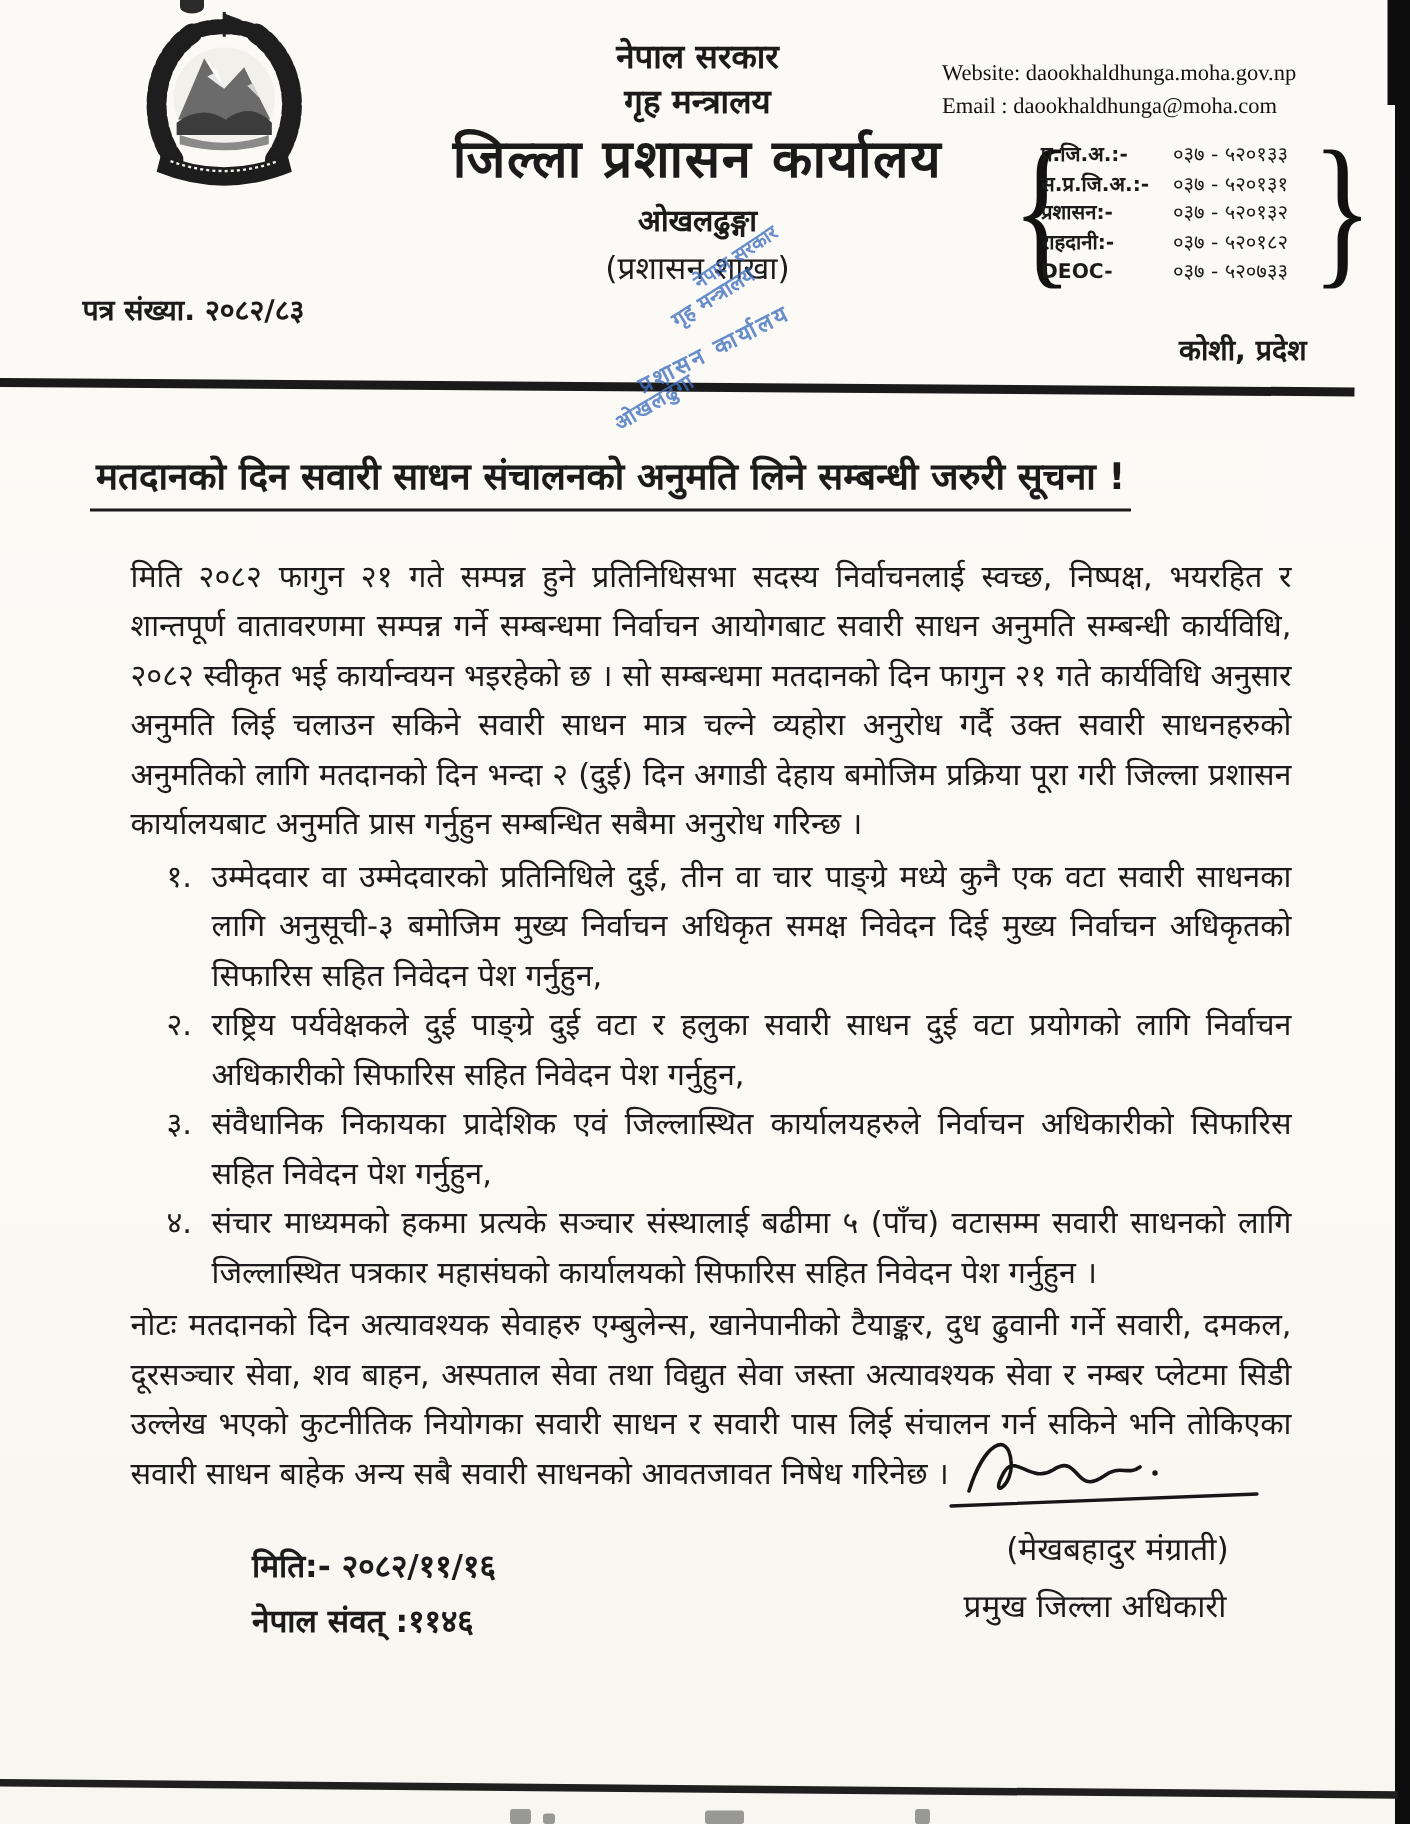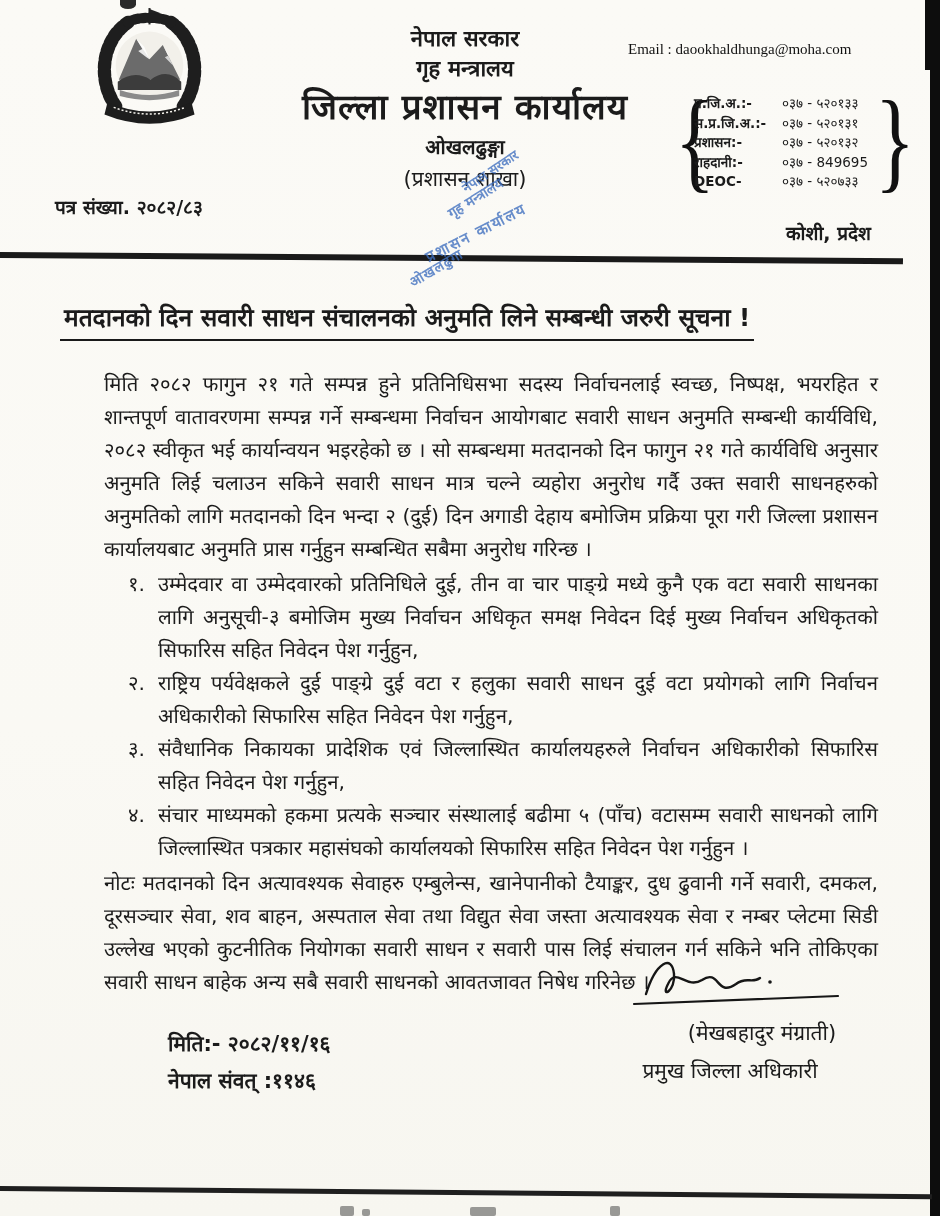--- a/index.html
+++ b/index.html
@@ -57,32 +57,32 @@
   .rule-top { position:absolute; left:0; top:252px; width:903px; height:6px; background:#1a1a1a;
               transform:rotate(.4deg); transform-origin:left center; }
   .rule-bottom { position:absolute; left:0; top:1186px; width:932px; height:5px; background:#1f1f1f;
                  transform:rotate(.5deg); transform-origin:left center; }
 
   
   .title-wrap { position:absolute; left:60px; top:300px; width:820px; }
   .title-wrap span { display:inline-block; font-size:24.5px; font-weight:bold;
                      border-bottom:2.5px solid #1a1a1a; padding:0 4px 6px; }
 
-  .body-text { position:absolute; left:104px; top:368px; width:774px;
+  .body-text { position:absolute; left:87px; top:368px; width:774px;
                font-size:20.3px; line-height:33px; text-align:justify; }
   .list { margin-top:2px; }
   .list-item { display:flex; }
   .list-marker { width:30px; margin-left:24px; flex:none; font-weight:normal; }
   .list-text { flex:1; text-align:justify; }
   .note { margin-top:2px; text-align:justify; }
 
   
   .dateblock { position:absolute; left:168px; top:1026px; font-size:21px; line-height:37px; font-weight:bold; }
   .signature { position:absolute; left:628px; top:952px; width:230px; height:62px; }
-  .signer-name  { position:absolute; left:632px; top:1018px; width:260px; text-align:center; font-size:21px; }
+  .signer-name  { position:absolute; left:615px; top:1018px; width:260px; text-align:center; font-size:21px; }
   .signer-title { position:absolute; left:600px; top:1056px; width:260px; text-align:center; font-size:21px; }
 
   
   .frag { position:absolute; background:#4a4a4a; opacity:.55; border-radius:2px; }
   .f1 { left:340px; top:1206px; width:14px; height:10px; }
   .f2 { left:362px; top:1209px; width:8px;  height:7px;  }
   .f3 { left:470px; top:1207px; width:26px; height:9px;  }
   .f4 { left:610px; top:1206px; width:10px; height:10px; }
 </style>
 </head>
@@ -118,41 +118,42 @@
 
   <div class="hdr-center">
     <div class="hdr-govt">नेपाल सरकार</div>
     <div class="hdr-min">गृह मन्त्रालय</div>
     <div class="hdr-office">जिल्ला प्रशासन कार्यालय</div>
     <div class="hdr-dist">ओखलढुङ्गा</div>
     <div class="hdr-branch">(प्रशासन शाखा)</div>
   </div>
 
   <div class="contact">
+    <div>Website: daookhaldhunga.moha.gov.np</div>
     <div>Email : daookhaldhunga@moha.com</div>
   </div>
 
   <div class="brace brace-left">{</div>
   <div class="brace brace-right">}</div>
   <div class="phones">
     <div class="phone-row">
       <span class="phone-label">प्र.जि.अ.:-</span>
       <span class="phone-num">०३७ - ५२०१३३</span>
     </div>
     <div class="phone-row">
       <span class="phone-label">स.प्र.जि.अ.:-</span>
       <span class="phone-num">०३७ - ५२०१३१</span>
     </div>
     <div class="phone-row">
       <span class="phone-label">प्रशासन:-</span>
       <span class="phone-num">०३७ - ५२०१३२</span>
     </div>
     <div class="phone-row">
       <span class="phone-label">राहदानी:-</span>
-      <span class="phone-num">०३७ - 849695</span>
+      <span class="phone-num">०३७ - ५२०१८२</span>
     </div>
     <div class="phone-row">
       <span class="phone-label">DEOC-</span>
       <span class="phone-num">०३७ - ५२०७३३</span>
     </div>
   </div>
 
   <div class="refblock">
     <div>पत्र संख्या. २०८२/८३</div>
   </div>

